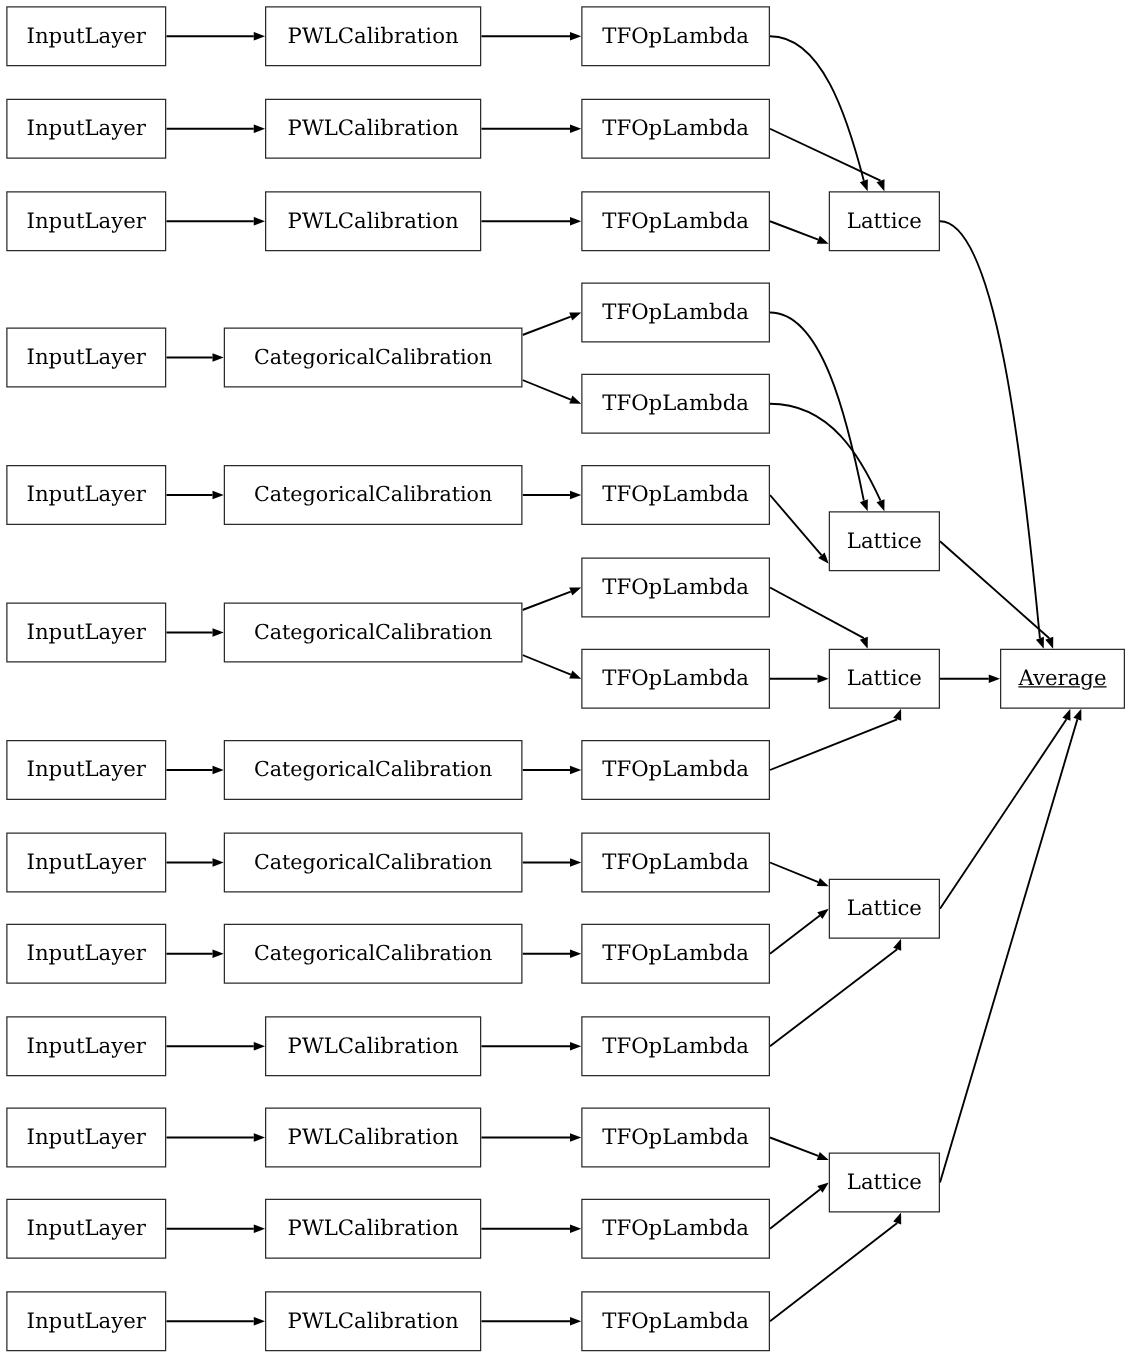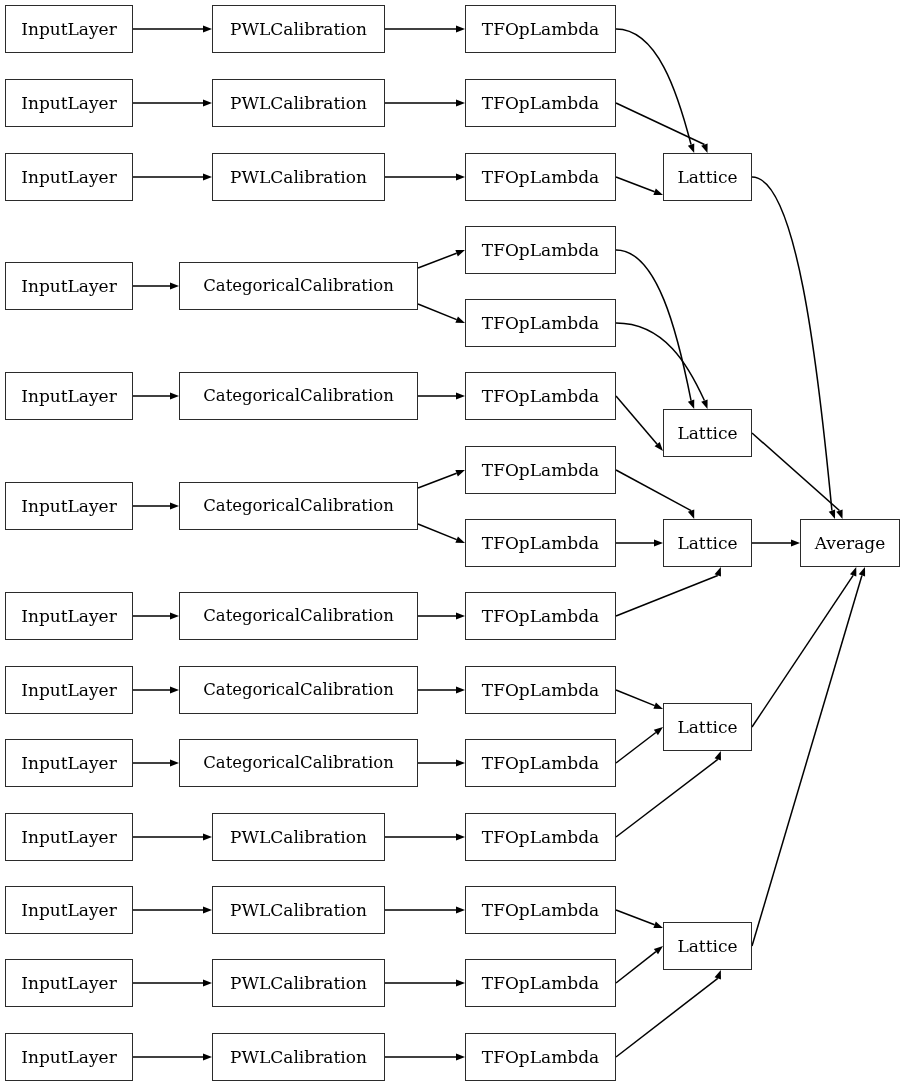--- a/index.html
+++ b/index.html
@@ -183,15 +183,15 @@
       <div class="node" style="left: 465px; top: 739px; width: 151px; height: 48px;">TFOpLambda</div>
       <div class="node" style="left: 465px; top: 813px; width: 151px; height: 48px;">TFOpLambda</div>
       <div class="node" style="left: 465px; top: 886px; width: 151px; height: 48px;">TFOpLambda</div>
       <div class="node" style="left: 465px; top: 959px; width: 151px; height: 48px;">TFOpLambda</div>
       <div class="node" style="left: 465px; top: 1033px; width: 151px; height: 48px;">TFOpLambda</div>
       <div class="node" style="left: 663px; top: 153px; width: 89px; height: 48px;">Lattice</div>
       <div class="node" style="left: 663px; top: 409px; width: 89px; height: 48px;">Lattice</div>
       <div class="node" style="left: 663px; top: 519px; width: 89px; height: 48px;">Lattice</div>
       <div class="node" style="left: 663px; top: 703px; width: 89px; height: 48px;">Lattice</div>
       <div class="node" style="left: 663px; top: 922px; width: 89px; height: 48px;">Lattice</div>
-      <div class="node" style="left: 800px; top: 519px; width: 100px; height: 48px;">Average</div>
+      <div class="node" style="left: 800px; top: 519px; width: 100px; height: 48px; text-decoration: underline;">Average</div>
     </div>
 </div>
 
 </body></html>

